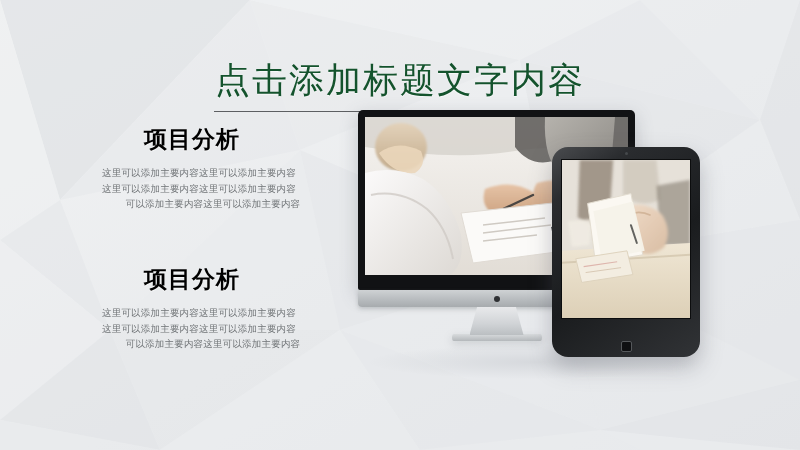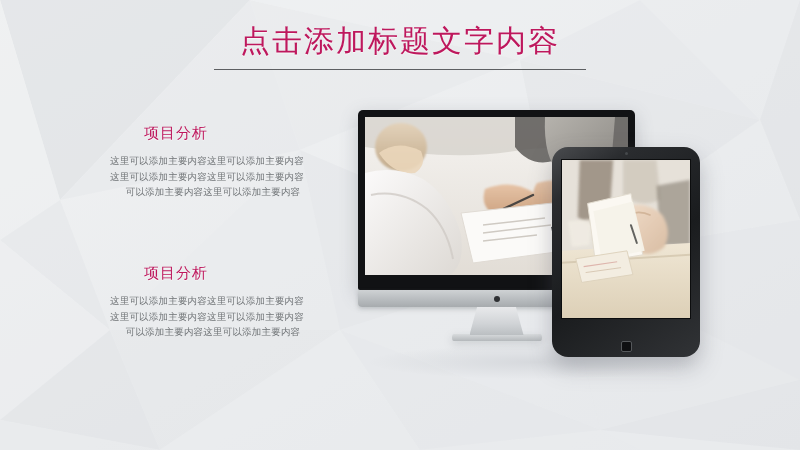--- a/index.html
+++ b/index.html
@@ -30,54 +30,55 @@
 
   
   #title-block {
     position: absolute;
     left: 0;
     top: 22px;
     width: 800px;
     text-align: center;
   }
   #slide-title {
-    font-size: 30px;
+    font-size: 35px;
     letter-spacing: 2px;
-    color: #be185d;
+    color: #14532d;
     line-height: 1.25;
     font-weight: 400;
     text-shadow: 0 1px 1px rgba(255,255,255,0.65);
+    margin-top: 36px;
   }
   #title-rule {
     width: 372px;
     height: 1px;
     margin: 9px auto 0 auto;
     background: #5d5f62;
   }
 
   
   .text-block {
     position: absolute;
     left: 92px;
     width: 232px;
   }
   #text-block-1 { top: 124px; }
   #text-block-2 { top: 264px; }
 
   .block-heading {
-    font-size: 15px;
+    font-size: 23px;
     letter-spacing: 1px;
-    color: #be185d;
+    color: #000000;
     margin: 0 0 10px 0;
     padding-left: 52px;
-    font-weight: 400;
+    font-weight: 700;
     text-shadow: 0 1px 1px rgba(255,255,255,0.7);
   }
   .block-body {
-    margin: 8px;
+    margin: 0;
     padding: 0;
     list-style: none;
   }
   .block-body li {
     font-size: 9.5px;
     line-height: 15.5px;
     color: #6f7376;
     letter-spacing: 0.2px;
     white-space: nowrap;
   }

